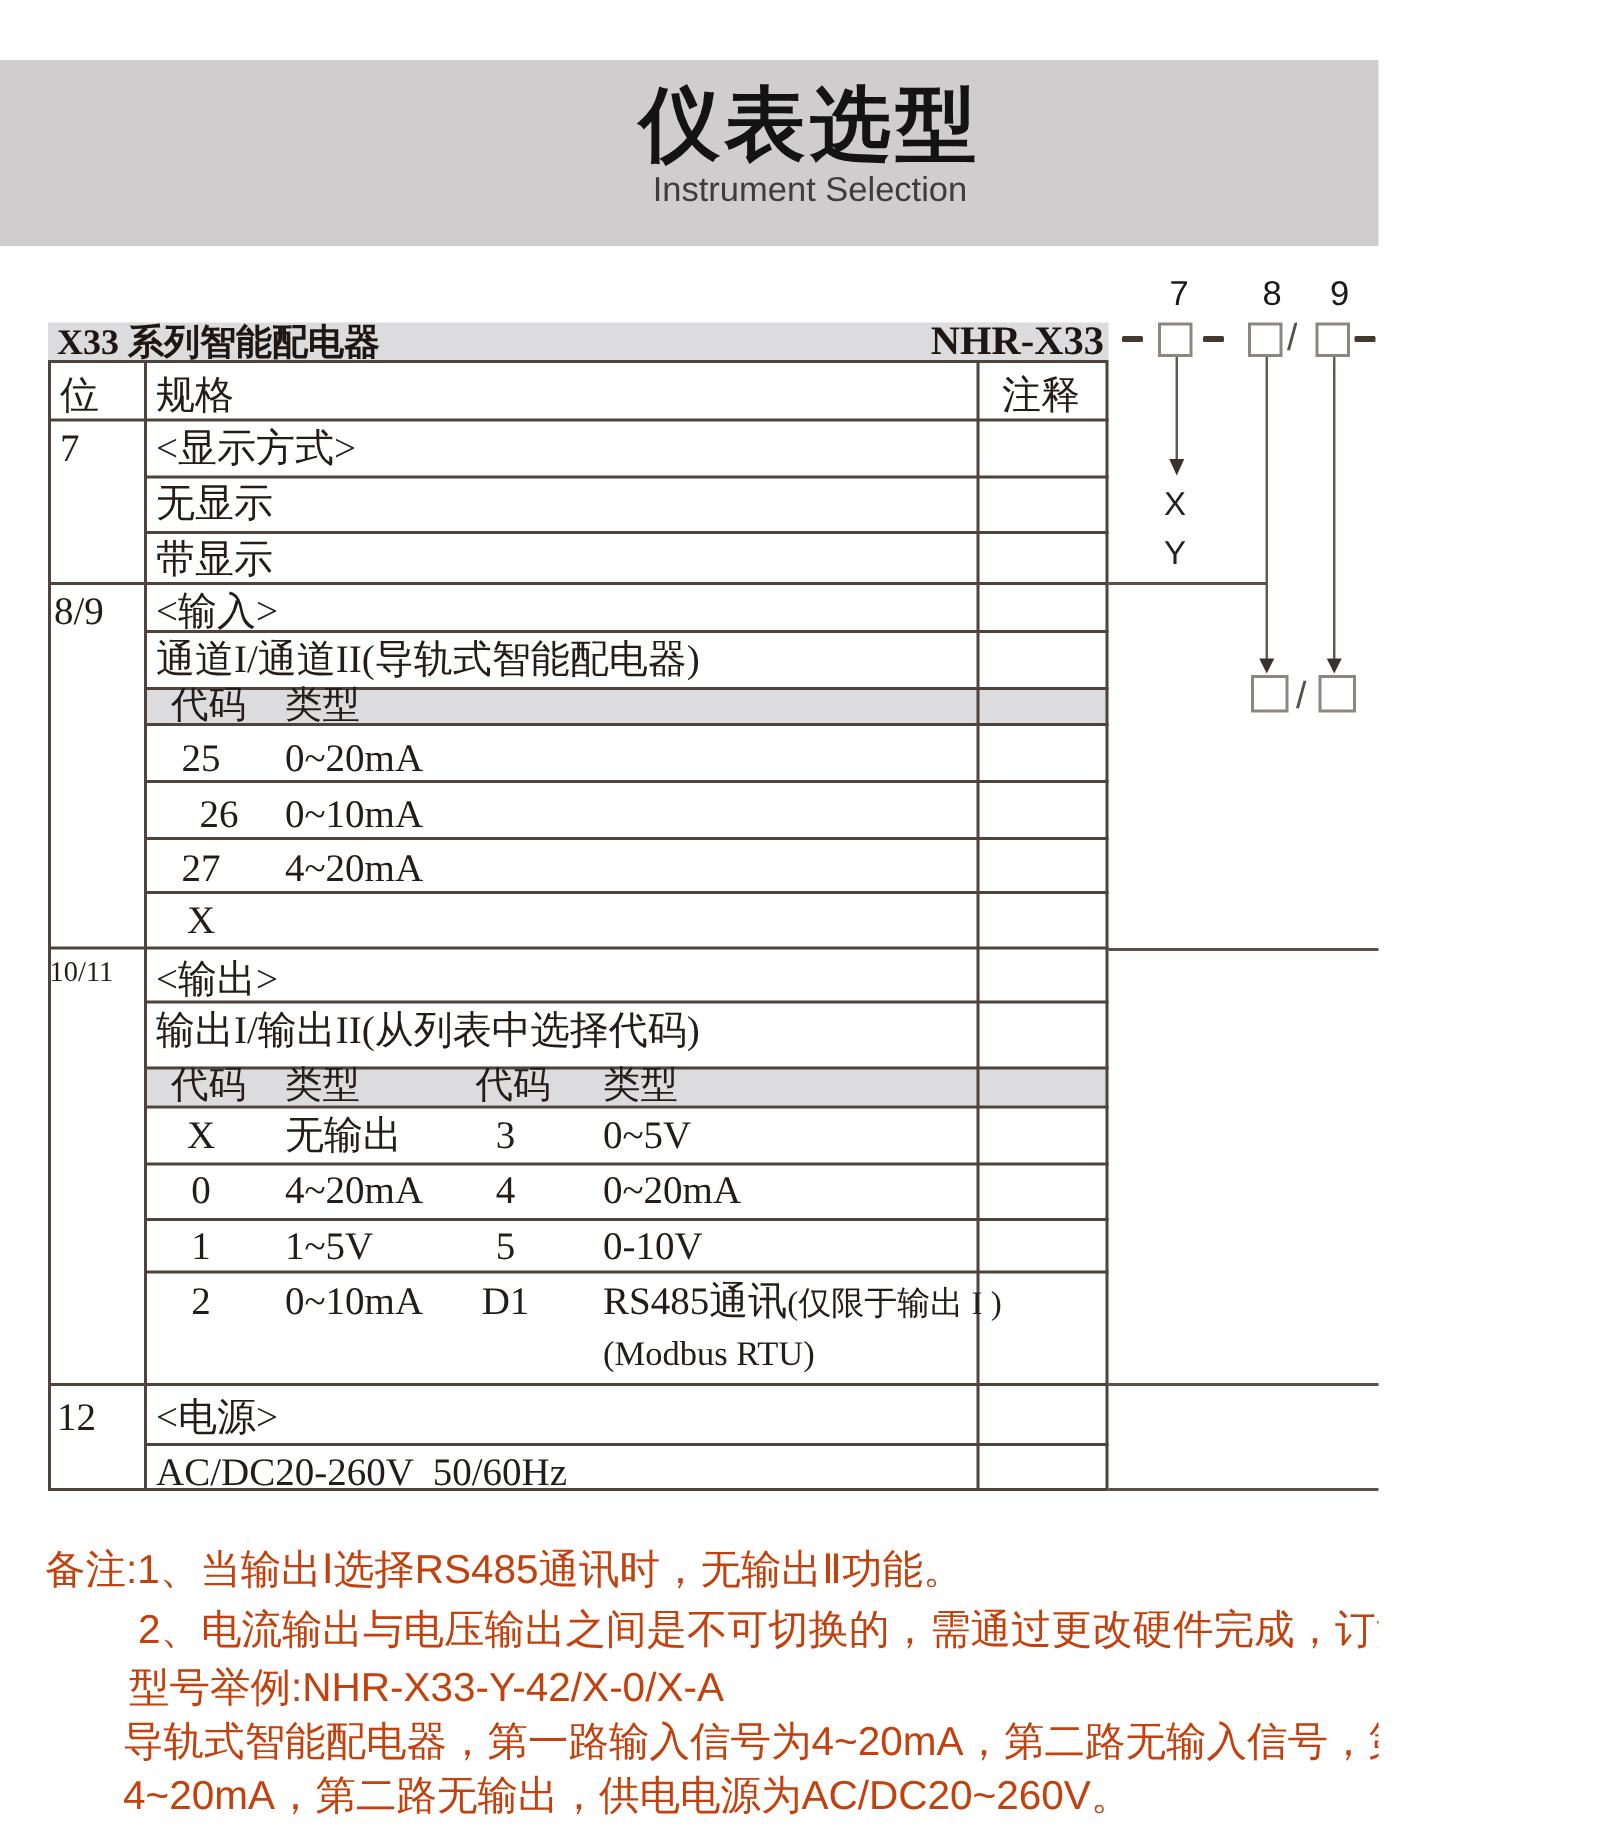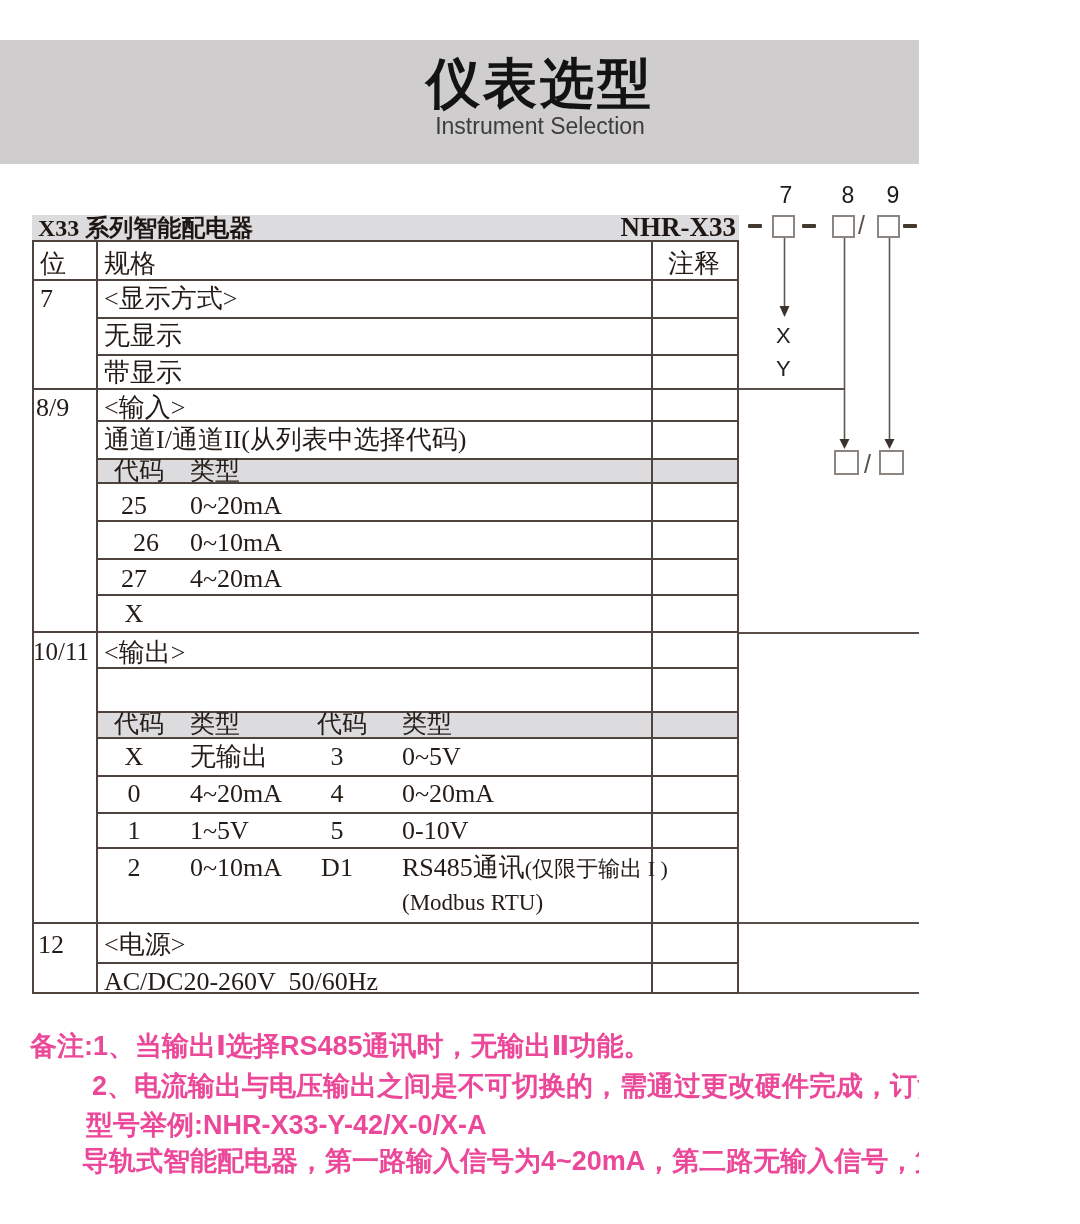--- a/index.html
+++ b/index.html
@@ -37,21 +37,21 @@
         box-sizing:border-box;background:#fff;z-index:3;text-align:center;
         font-size:16px;font-weight:bold;line-height:19px;color:#222;}
   .mbox{position:absolute;width:25px;height:25px;border:2px solid #8d857f;box-sizing:border-box;
         background:#fff;z-index:3;}
   .dash{position:absolute;top:212px;width:14px;height:4px;background:#43392f;border-radius:1px;z-index:3;}
   .slash{position:absolute;font-size:25px;color:#56504a;z-index:3;line-height:1;}
   .lbl{position:absolute;font-size:22px;color:#222;z-index:3;line-height:1;}
   svg.wires{position:absolute;left:0;top:0;z-index:1;}
 
   
-  .note{position:absolute;font-weight:bold;font-size:27px;color:#ec4899;white-space:pre;
+  .note{position:absolute;font-weight:normal;font-size:27px;color:#c2410c;white-space:pre;
         letter-spacing:0px;z-index:3;}
 </style>
 </head>
 <body>
 
 <div class="sheet">
 
   <svg class="wires" width="1080" height="1224" viewBox="0 0 1080 1224">
     <g stroke="#5f564f" stroke-width="1.6" fill="none">
       <line x1="784.5" y1="226" x2="784.5" y2="296"></line>
@@ -150,33 +150,34 @@
   <div class="cell" style="left:104px;top:237px">规格</div>
   <div class="cell" style="left:668px;top:237px">注释</div>
 
   <div class="cell" style="left:40px;top:272px">7</div>
   <div class="cell" style="left:104px;top:272px">&lt;显示方式&gt;</div>
   <div class="cell" style="left:104px;top:309px">无显示</div>
   <div class="cell" style="left:104px;top:346px">带显示</div>
 
   <div class="cell" style="left:36px;top:381px">8/9</div>
   <div class="cell" style="left:104px;top:381px">&lt;输入&gt;</div>
-  <div class="cell" style="left:104px;top:413px">通道I/通道II(从列表中选择代码)</div>
+  <div class="cell" style="left:104px;top:413px">通道I/通道II(导轨式智能配电器)</div>
   <div class="cell" style="left:114px;top:445px;font-size:25px">代码</div>
   <div class="cell" style="left:190px;top:445px;font-size:25px">类型</div>
   <div class="cell code" style="left:112px;top:479px;width:44px">25</div>
   <div class="cell" style="left:190px;top:479px">0~20mA</div>
   <div class="cell code" style="left:124px;top:516px;width:44px">26</div>
   <div class="cell" style="left:190px;top:516px">0~10mA</div>
   <div class="cell code" style="left:112px;top:552px;width:44px">27</div>
   <div class="cell" style="left:190px;top:552px">4~20mA</div>
   <div class="cell code" style="left:112px;top:587px;width:44px">X</div>
 
-  <div class="cell" style="left:33px;top:626px;font-size:25px">10/11</div>
+  <div class="cell" style="left:33px;top:626px;font-size:19px">10/11</div>
   <div class="cell" style="left:104px;top:626px">&lt;输出&gt;</div>
+  <div class="cell" style="left:104px;top:660px">输出I/输出II(从列表中选择代码)</div>
   <div class="cell" style="left:114px;top:698px;font-size:25px">代码</div>
   <div class="cell" style="left:190px;top:698px;font-size:25px">类型</div>
   <div class="cell" style="left:317px;top:698px;font-size:25px">代码</div>
   <div class="cell" style="left:402px;top:698px;font-size:25px">类型</div>
 
   <div class="cell code" style="left:112px;top:730px;width:44px">X</div>
   <div class="cell" style="left:190px;top:730px">无输出</div>
   <div class="cell code" style="left:313px;top:730px;width:48px">3</div>
   <div class="cell" style="left:402px;top:730px">0~5V</div>
 
@@ -197,14 +198,15 @@
   <div class="cell modbus" style="left:402px;top:878px">(Modbus RTU)</div>
 
   <div class="cell" style="left:38px;top:918px">12</div>
   <div class="cell" style="left:104px;top:918px">&lt;电源&gt;</div>
   <div class="cell" style="left:104px;top:955px">AC/DC20-260V  50/60Hz</div>
 
   <div class="note" style="left:30px;top:1016px">备注:1、当输出Ⅰ选择RS485通讯时，无输出Ⅱ功能。</div>
   <div class="note" style="left:92px;top:1056px">2、电流输出与电压输出之间是不可切换的，需通过更改硬件完成，订货时请注明清楚。</div>
   <div class="note" style="left:86px;top:1095px">型号举例:NHR-X33-Y-42/X-0/X-A</div>
   <div class="note" style="left:82px;top:1131px">导轨式智能配电器，第一路输入信号为4~20mA，第二路无输入信号，第一路输出信号为</div>
+  <div class="note" style="left:82px;top:1167px">4~20mA，第二路无输出，供电电源为AC/DC20~260V。</div>
 
 </div>
 
 </body></html>

